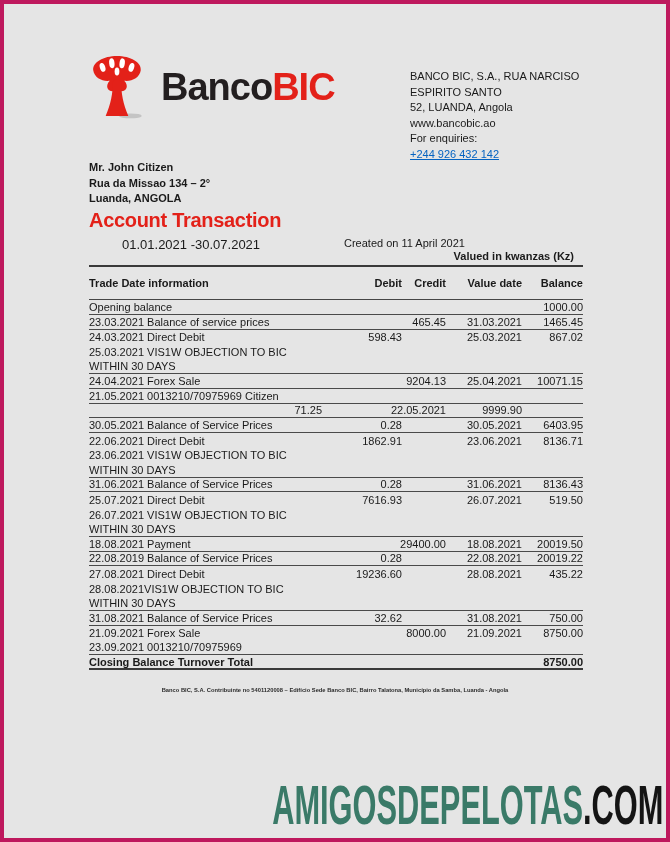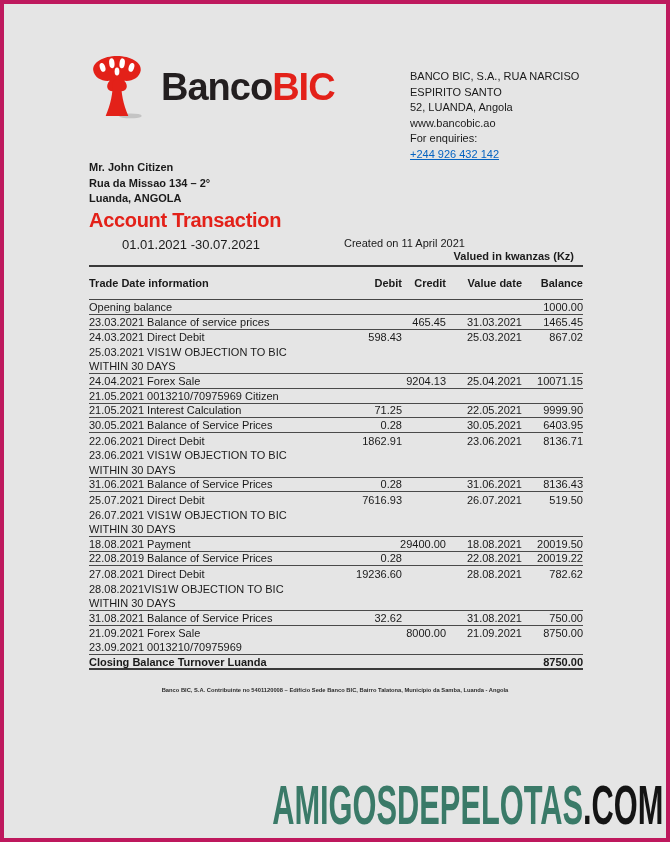--- a/index.html
+++ b/index.html
@@ -204,21 +204,20 @@
             <span></span>
           </div>
       <div class="c-num">
             <span></span>
           </div>
       <div class="c-num">
             <span></span>
           </div>
     </div>
         <div class="trow hr">
-      <div class="c-desc">21.05.2021 Interest Calculation</div>
       <div class="c-num">
             <span>71.25</span>
           </div>
       <div class="c-num">
             <span></span>
           </div>
       <div class="c-num">
             <span>22.05.2021</span>
           </div>
       <div class="c-num">
@@ -380,21 +379,21 @@
       <div class="c-num">
             <span>19236.60</span>
           </div>
       <div class="c-num">
             <span></span>
           </div>
       <div class="c-num">
             <span>28.08.2021</span>
           </div>
       <div class="c-num">
-            <span>782.62</span>
+            <span>435.22</span>
           </div>
     </div>
         <div class="trow">
       <div class="c-desc">28.08.2021VIS1W OBJECTION TO BIC</div>
       <div class="c-num">
             <span></span>
           </div>
       <div class="c-num">
             <span></span>
           </div>
@@ -459,21 +458,21 @@
             <span></span>
           </div>
       <div class="c-num">
             <span></span>
           </div>
       <div class="c-num">
             <span></span>
           </div>
     </div>
         <div class="trow hr bold thick">
-      <div class="c-desc">Closing Balance Turnover Luanda</div>
+      <div class="c-desc">Closing Balance Turnover Total</div>
       <div class="c-num">
             <span></span>
           </div>
       <div class="c-num">
             <span></span>
           </div>
       <div class="c-num">
             <span></span>
           </div>
       <div class="c-num">

